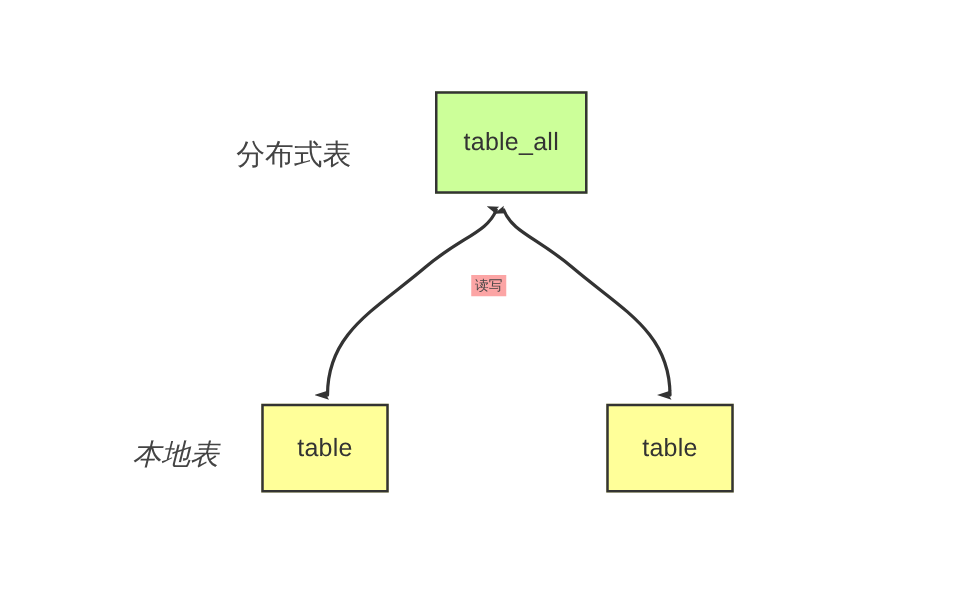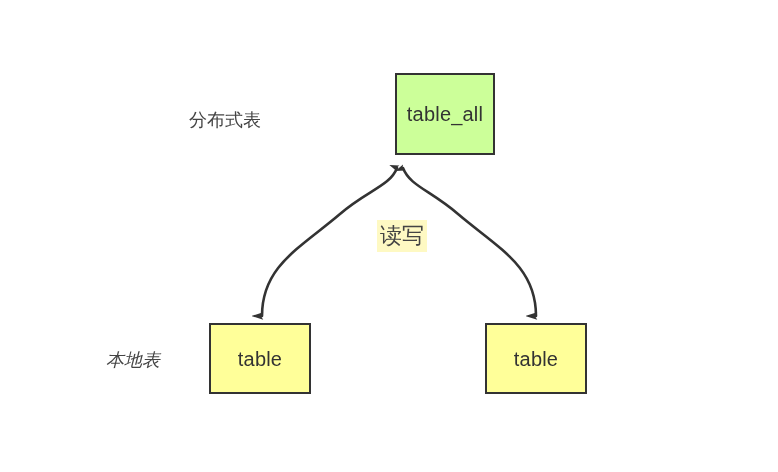--- a/index.html
+++ b/index.html
@@ -35,61 +35,60 @@
     font-size: 20px;
     letter-spacing: 0.2px;
     z-index: 2;
   }
   .node-label {
     line-height: 1;
   }
   #node-table-all {
     left: 348px;
     top: 73px;
-    width: 100px;
+    width: 122px;
     height: 82px;
     background: #ccff99;
-    margin-left: 47px;
   }
   #node-table-left {
     left: 209px;
     top: 323px;
     width: 102px;
     height: 71px;
     background: #ffff99;
   }
   #node-table-right {
     left: 485px;
     top: 323px;
     width: 102px;
     height: 71px;
     background: #ffff99;
   }
   .side-label {
     position: absolute;
     color: #444444;
-    font-size: 18px;
+    font-size: 23px;
     white-space: nowrap;
     z-index: 2;
   }
   #label-distributed {
     left: 189px;
     top: 108px;
   }
   #label-local {
     left: 106px;
     top: 348px;
     font-style: italic;
   }
   .edge-label {
     position: absolute;
     color: #444444;
-    font-size: 22px;
+    font-size: 11px;
     white-space: nowrap;
-    background: #fef9c3;
+    background: #fca5a5;
     padding: 1px 3px;
     z-index: 3;
   }
   #label-readwrite {
     left: 377px;
     top: 220px;
   }
 </style>
 </head>
 <body>

